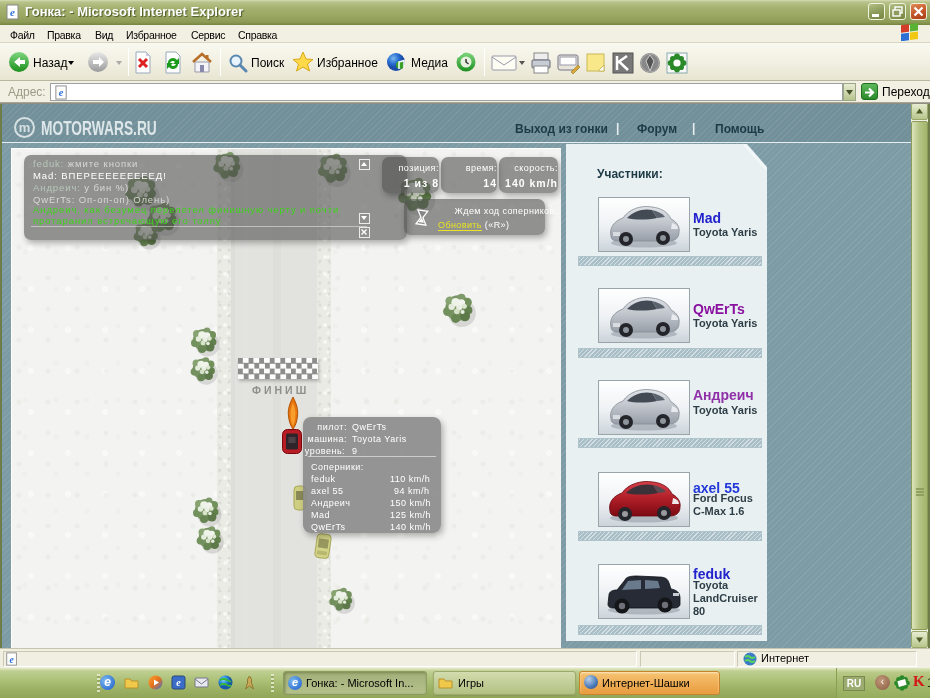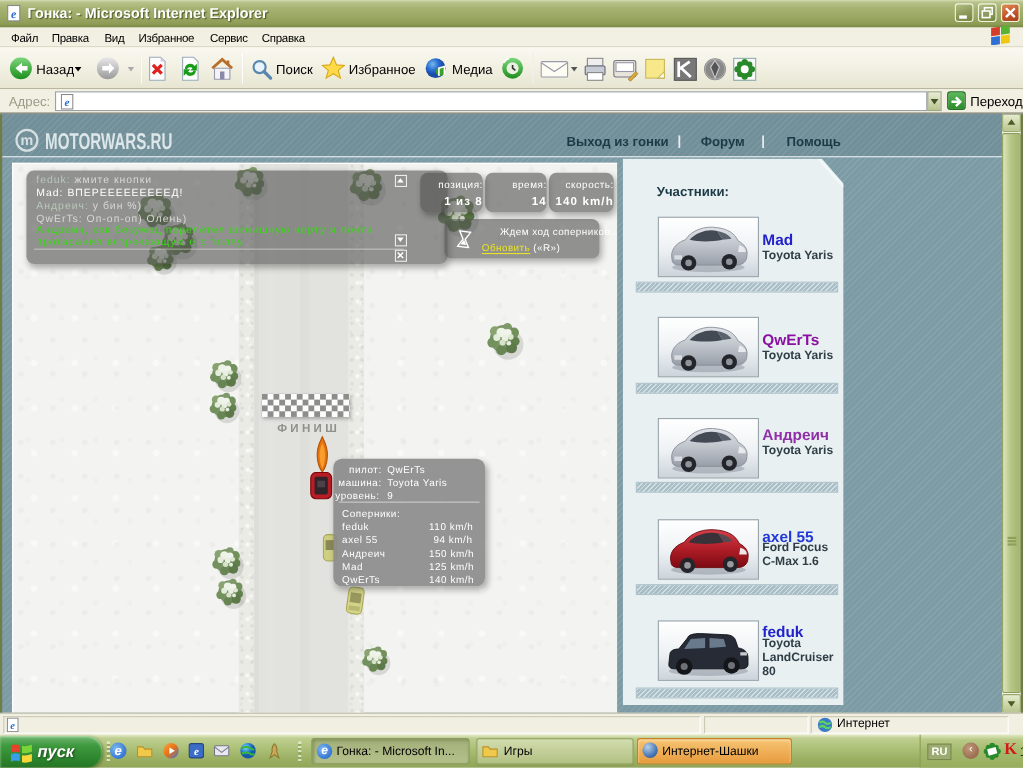--- a/index.html
+++ b/index.html
@@ -532,29 +532,20 @@
  <div class="abs scell" style="left:640px;width:95px"></div>
  <div class="abs scell" style="left:737px;width:180px"></div>
  <svg class="abs" style="left:743px;top:3px" width="14" height="14" viewBox="0 0 14 14">
         <circle cx="7" cy="7" r="6.5" fill="#3a7ac8"></circle>
         <path d="M2 5 Q5 3 7 5 T12 5 M2 9 Q5 7 7 9 T12 9" stroke="#5ad45a" stroke-width="2" fill="none"></path>
       </svg>
  <div class="abs" style="left:761px;top:3px;font-size:11px;color:#000">Интернет</div>
 </div>
 
 <div class="abs" id="taskbar">
- <div class="abs" id="startbtn">
-  <svg class="abs" style="left:9px;top:5px" width="21" height="20" viewBox="0 0 21 20">
-   <path d="M1 4 Q4 2 9 3.5 L9 10 Q4 8.5 1 10.5 Z" fill="#e8402a"></path>
-   <path d="M11 4 Q15 5 20 3 L20 9.5 Q15 11.5 11 10.5 Z" fill="#7ad438"></path>
-   <path d="M1 12 Q4 10 9 11.5 L9 18 Q4 16.5 1 18.5 Z" fill="#38a0e8"></path>
-   <path d="M11 12.5 Q15 13.5 20 11.5 L20 18 Q15 20 11 19 Z" fill="#f8d838"></path>
-  </svg>
-  <div class="txt">пуск</div>
- </div>
  <div class="abs" style="left:97px;top:6px;width:3px;height:19px;background:repeating-linear-gradient(180deg,#e8efd4 0 2px,#93a35f 2px 4px);opacity:.8"></div>
  <div class="abs" style="left:271px;top:6px;width:3px;height:19px;background:repeating-linear-gradient(180deg,#e8efd4 0 2px,#93a35f 2px 4px);opacity:.8"></div>
 
  <div class="abs" style="left:100px;top:7px;width:15px;height:15px;border-radius:50%;background:radial-gradient(circle at 35% 35%,#7ab8f0,#1a5ac8);color:#fff;font-size:12px;font-weight:bold;text-align:center;line-height:14px;font-style:italic">e</div>
  <svg class="abs qli" style="left:124px" width="15" height="15" viewBox="0 0 15 15">
         <path d="M1 4 h5 l1.5 2 h6.5 v7 h-13 z" fill="#f0c84a" stroke="#b8922a"></path>
       </svg>
  <svg class="abs qli" style="left:148px" width="15" height="15" viewBox="0 0 15 15">
         <circle cx="7.5" cy="7.5" r="7" fill="url(#wmpg)"></circle>
         <defs>

